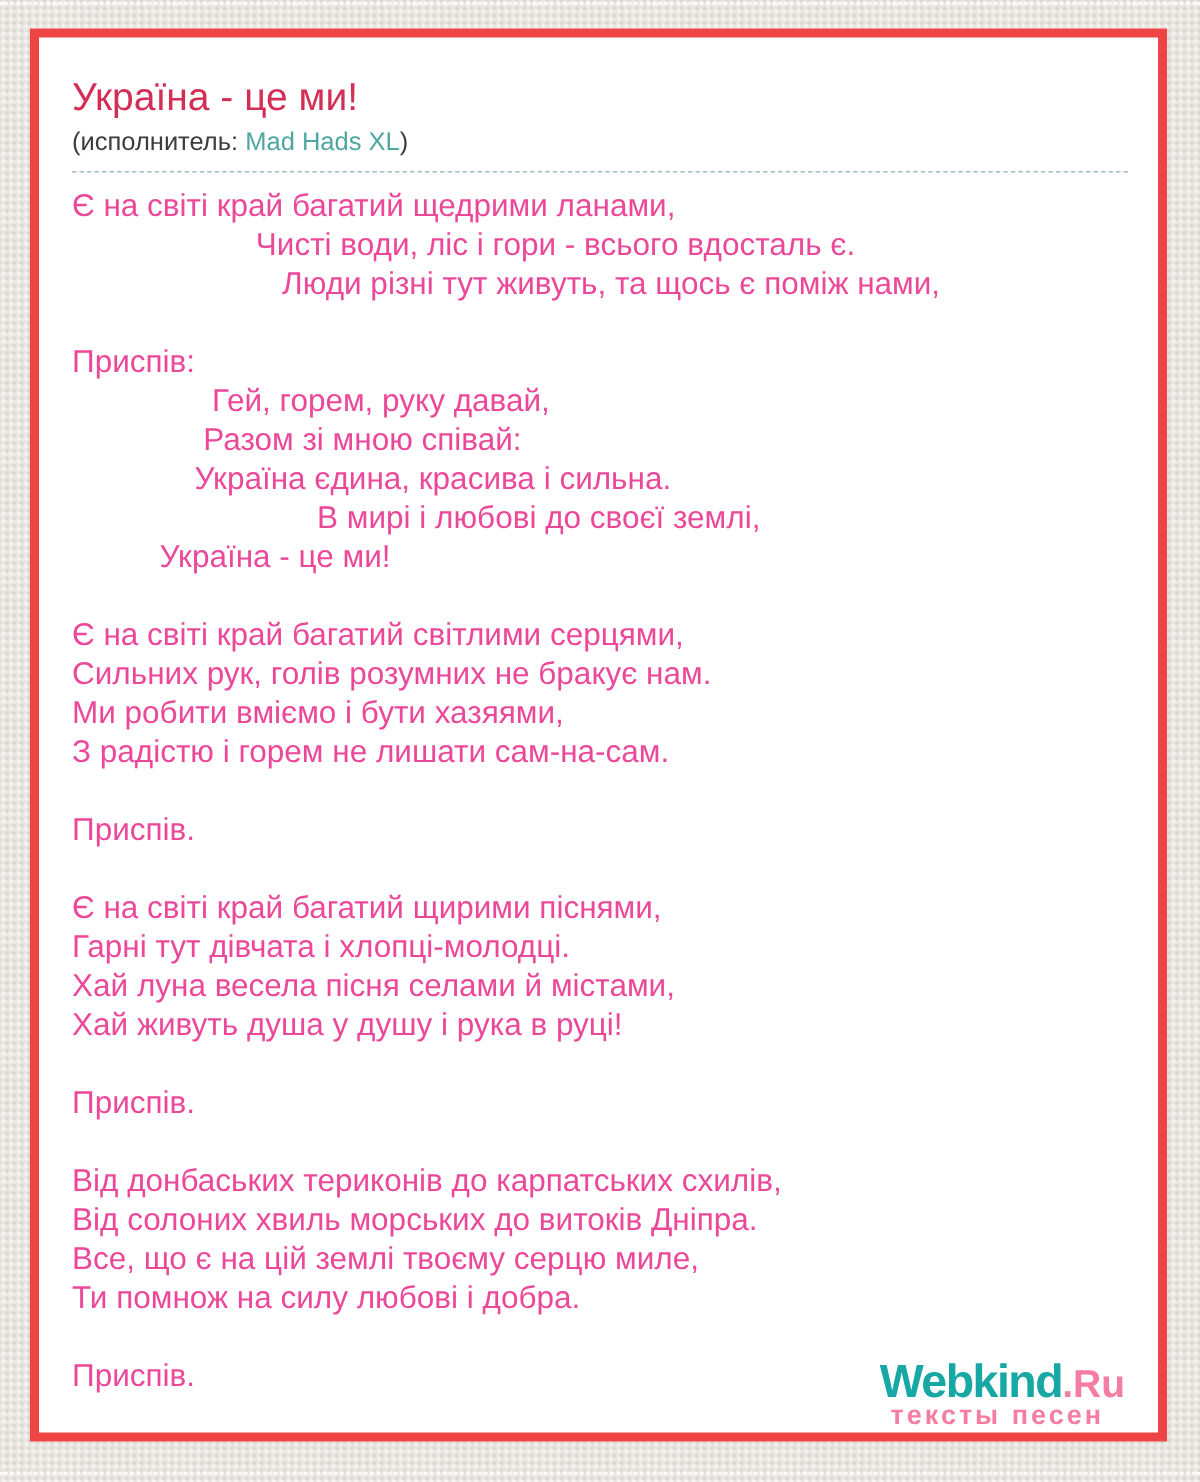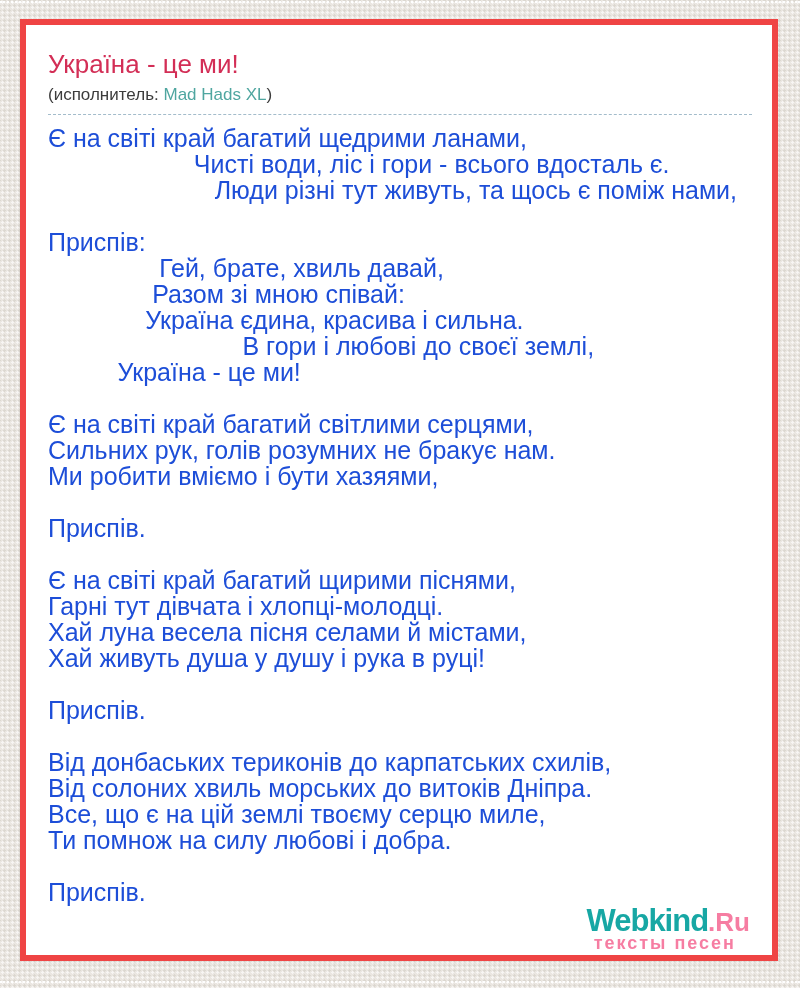--- a/index.html
+++ b/index.html
@@ -49,23 +49,23 @@
     padding-bottom:9px;
     border-bottom:1px dashed var(--dash);
   }
   .artist-link{
     color:var(--link);
     text-decoration:none;
     cursor:pointer;
   }
   .lyrics{
     padding-top:10px;
-    font-size:25px;
+    font-size:21px;
     line-height:26px;
-    color:#1d4ed8;
+    color:#ec4899;
   }
   .lyr-line{
     white-space:pre;
     min-height:26px;
   }
   .logo{
     position:absolute;
     right:22px;bottom:0;
     text-align:right;
     line-height:1;
@@ -100,29 +100,30 @@
 <div class="card">
   <h1 class="title">Україна - це ми!</h1>
   <div class="artist-line"><span>(исполнитель: </span><a class="artist-link">Mad Hads XL</a><span>)</span></div>
 
   <div class="lyrics">
       <div class="lyr-line">Є на світі край багатий щедрими ланами,</div>
       <div class="lyr-line">                     Чисті води, ліс і гори - всього вдосталь є.</div>
       <div class="lyr-line">                        Люди різні тут живуть, та щось є поміж нами,</div>
       <div class="lyr-line"></div>
       <div class="lyr-line">Приспів:</div>
-      <div class="lyr-line">                Гей, брате, хвиль давай,</div>
+      <div class="lyr-line">                Гей, горем, руку давай,</div>
       <div class="lyr-line">               Разом зі мною співай:</div>
       <div class="lyr-line">              Україна єдина, красива і сильна.</div>
-      <div class="lyr-line">                            В гори і любові до своєї землі,</div>
+      <div class="lyr-line">                            В мирі і любові до своєї землі,</div>
       <div class="lyr-line">          Україна - це ми!</div>
       <div class="lyr-line"></div>
       <div class="lyr-line">Є на світі край багатий світлими серцями,</div>
       <div class="lyr-line">Сильних рук, голів розумних не бракує нам.</div>
       <div class="lyr-line">Ми робити вміємо і бути хазяями,</div>
+      <div class="lyr-line">З радістю і горем не лишати сам-на-сам.</div>
       <div class="lyr-line"></div>
       <div class="lyr-line">Приспів.</div>
       <div class="lyr-line"></div>
       <div class="lyr-line">Є на світі край багатий щирими піснями,</div>
       <div class="lyr-line">Гарні тут дівчата і хлопці-молодці.</div>
       <div class="lyr-line">Хай луна весела пісня селами й містами,</div>
       <div class="lyr-line">Хай живуть душа у душу і рука в руці!</div>
       <div class="lyr-line"></div>
       <div class="lyr-line">Приспів.</div>
       <div class="lyr-line"></div>

